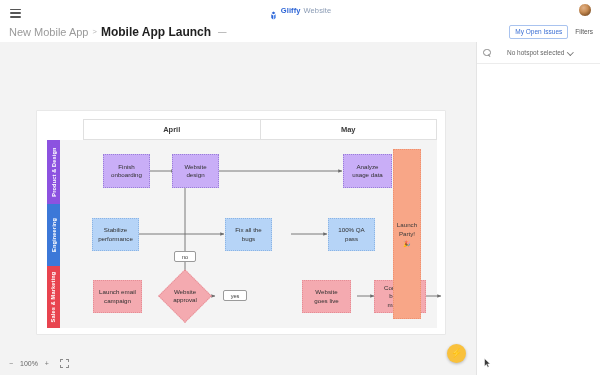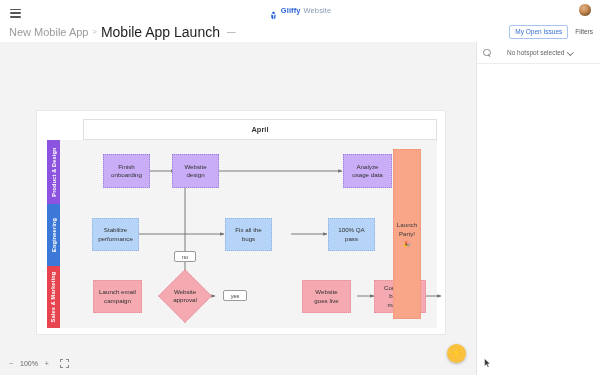--- a/index.html
+++ b/index.html
@@ -39,21 +39,21 @@
   }
 
   
   .crumbbar {
     position: absolute; top: 21px; left: 0; width: 600px; height: 21px;
     background: #ffffff; display: flex; align-items: center;
   }
   .crumb-left { display: flex; align-items: center; gap: 4px; margin-left: 9px; }
   .crumb-parent { font-size: 11px; color: #9a9a9a; cursor: pointer; }
   .crumb-sep { font-size: 7.5px; color: #b5b5b5; }
-  .crumb-current { font-size: 14px; color: #1f1f1f; font-weight: normal; }
+  .crumb-current { font-size: 12px; color: #1f1f1f; font-weight: bold; }
   .crumb-ellipsis { font-size: 8.5px; color: #999; margin-left: 3px; cursor: pointer; letter-spacing: -1px; }
   .crumb-right {
     position: absolute; right: 7px; display: flex; align-items: center; gap: 7px;
   }
   .btn-openissues {
     font-size: 6.5px; color: #3b6fd4; border: 1px solid #a9c3ef;
     background: #fff; border-radius: 2px; padding: 2.5px 5px; cursor: pointer;
     white-space: nowrap;
   }
   .link-filters { font-size: 6.5px; color: #555; cursor: pointer; white-space: nowrap; }
@@ -231,20 +231,21 @@
         <span class="chev"></span>
       </span>
     </div>
   </div>
 
   <div class="canvas">
     <div class="diagram">
 
       <div class="tl-head">
         <div class="tl-cell">April</div>
+        <div class="tl-cell">May</div>
       </div>
 
       <div class="lanes">
         <div class="lane lane1">
           <div class="lane-head" style="background:#8c52e0">
             <span>Product &amp; Design</span>
           </div>
           <div class="lane-body"></div>
         </div>
         <div class="lane lane2">

